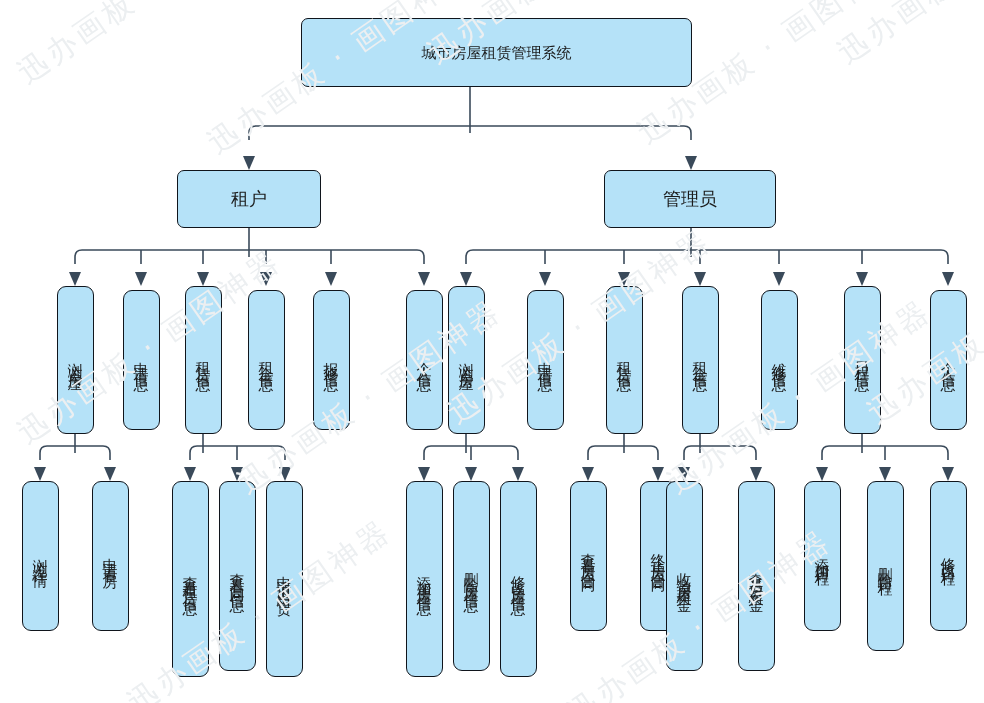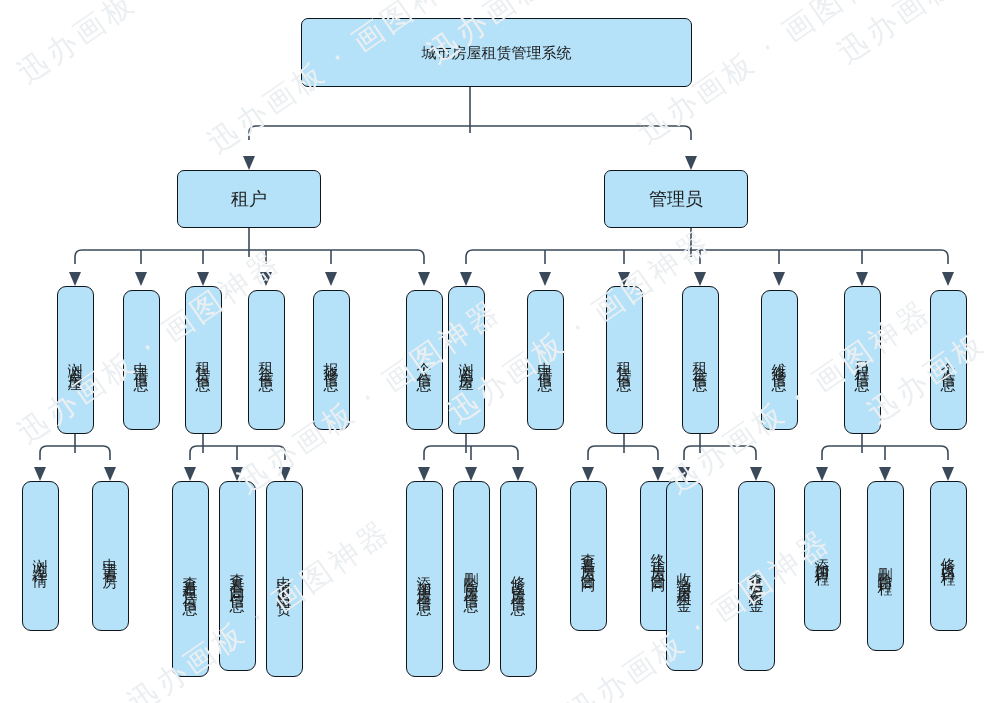--- a/index.html
+++ b/index.html
@@ -143,21 +143,21 @@
     <polygon points="948,481 942,467 954,467"></polygon>
   </svg>
 
   <div class="node h root" style="left:301px;top:18px;width:391px;height:69px;">
     <span class="lbl">城市房屋租赁管理系统</span>
   </div>
 
   <div class="node h" style="left:177px;top:170px;width:144px;height:58px;">
     <span class="lbl">租户</span>
   </div>
-  <div class="node h" style="left:604px;top:170px;width:144px;height:58px;">
+  <div class="node h" style="left:604px;top:170px;width:172px;height:58px;">
     <span class="lbl">管理员</span>
   </div>
 
   <div class="node v" style="left:57px;top:286px;width:37px;height:148px;">
     <span class="lbl">浏览房屋</span>
   </div>
   <div class="node v" style="left:123px;top:290px;width:37px;height:140px;">
     <span class="lbl">申请信息</span>
   </div>
   <div class="node v" style="left:185px;top:286px;width:37px;height:148px;">

